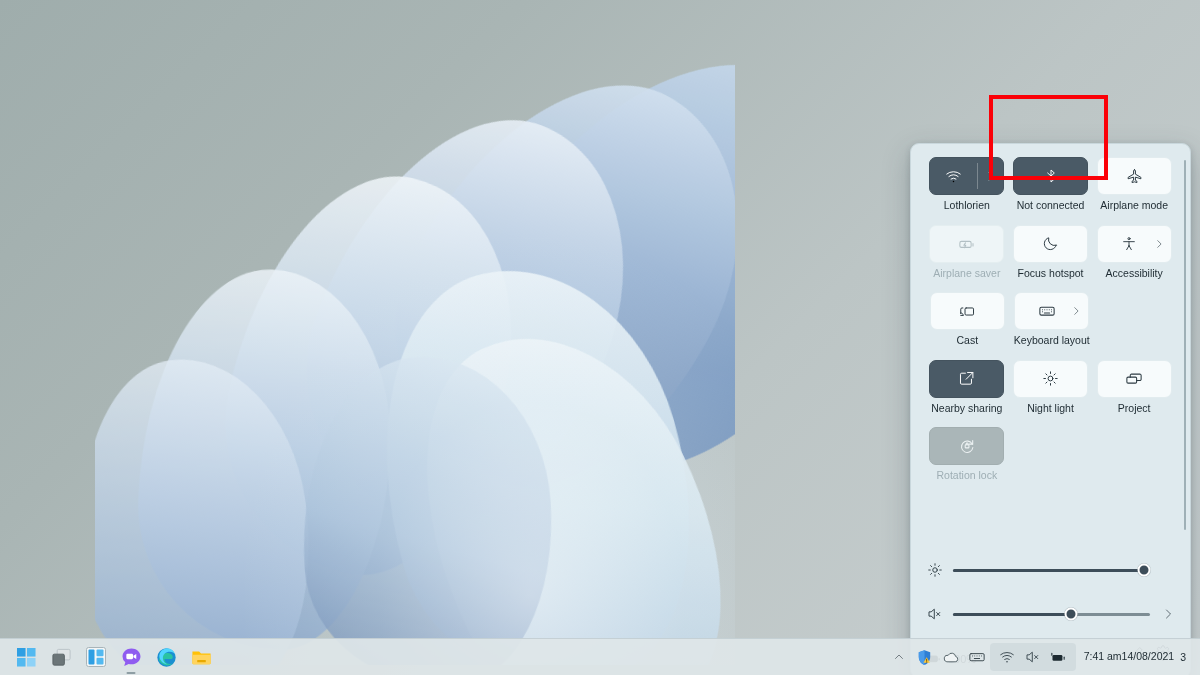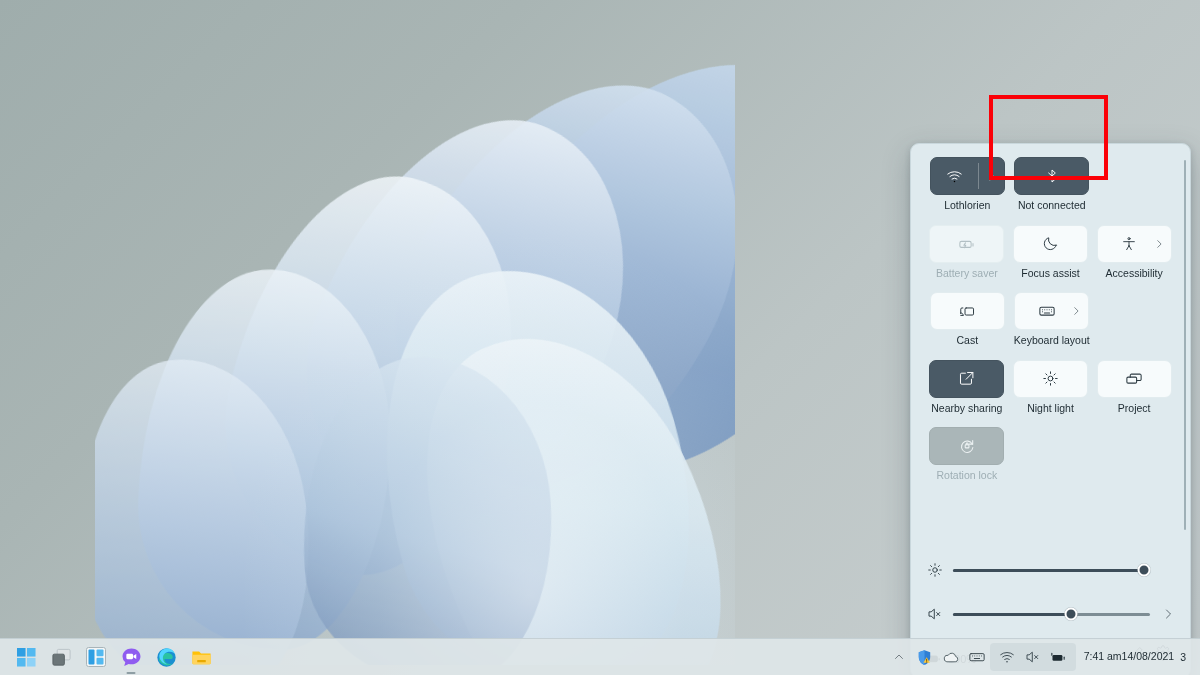--- a/index.html
+++ b/index.html
@@ -201,41 +201,49 @@
 
       <div class="tile-cell">
         <div class="tile active">
           <svg width="16" height="16" viewBox="0 0 24 24">
               <path d="M7 7.5l10 9L12 21V3l5 4.5-10 9"></path>
             </svg>
         </div>
         <div class="tile-label">Not connected</div>
       </div>
 
+      <div class="tile-cell">
+        <div class="tile">
+          <svg width="17" height="17" viewBox="0 0 24 24">
+              <path d="M12 2.5c-.8 0-1.3.7-1.3 1.6v4.6L3 13.2v2l7.7-2.3v4.4l-2.2 1.5v1.7l3.5-1 3.5 1v-1.7l-2.2-1.5v-4.4l7.7 2.3v-2l-7.7-4.5V4.1c0-.9-.5-1.6-1.3-1.6z"></path>
+            </svg>
+        </div>
+        <div class="tile-label">Airplane mode</div>
+      </div>
     </div>
 
     <div class="tile-row">
       <div class="tile-cell">
         <div class="tile disabled">
           <svg width="18" height="18" viewBox="0 0 24 24">
               <rect x="2.5" y="8.5" width="15" height="8" rx="2"></rect>
               <path d="M20 11.5v3"></path>
               <path d="M10 10.5l-2.2 3.2h2.6L8.6 17"></path>
             </svg>
         </div>
-        <div class="tile-label dim">Battery saver</div>
+        <div class="tile-label dim">Airplane saver</div>
       </div>
 
       <div class="tile-cell">
         <div class="tile">
           <svg width="17" height="17" viewBox="0 0 24 24">
               <path d="M20 14.5A8.5 8.5 0 0 1 9.5 4 8.5 8.5 0 1 0 20 14.5z"></path>
             </svg>
         </div>
-        <div class="tile-label">Focus assist</div>
+        <div class="tile-label">Focus hotspot</div>
       </div>
 
       <div class="tile-cell">
         <div class="tile">
           <svg width="16" height="16" viewBox="0 0 24 24" style="margin-right:10px">
               <circle cx="12" cy="4" r="1.6"></circle>
               <path d="M4 8.5h16"></path>
               <path d="M12 8.5v6"></path>
               <path d="M12 14.5l-3.5 6"></path>
               <path d="M12 14.5l3.5 6"></path>

